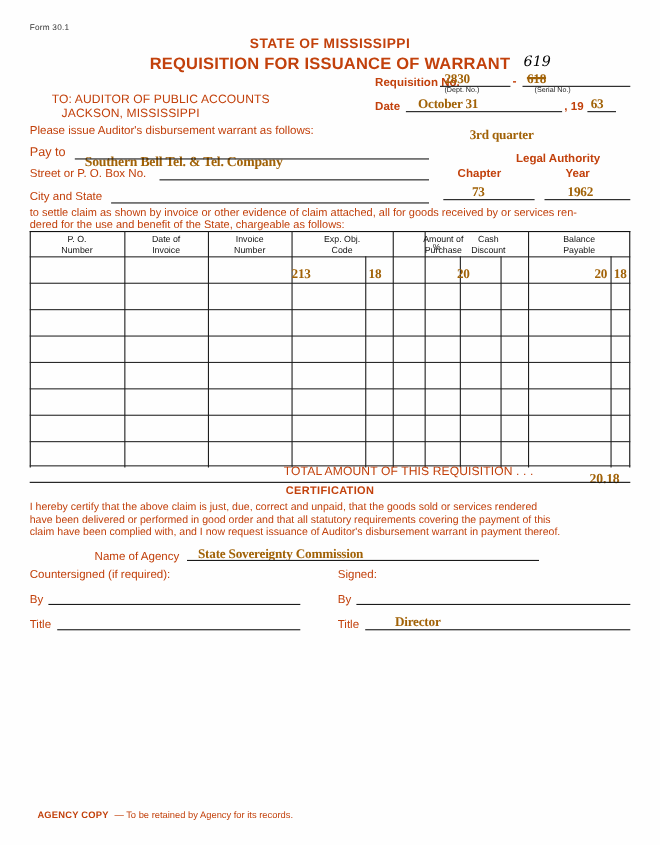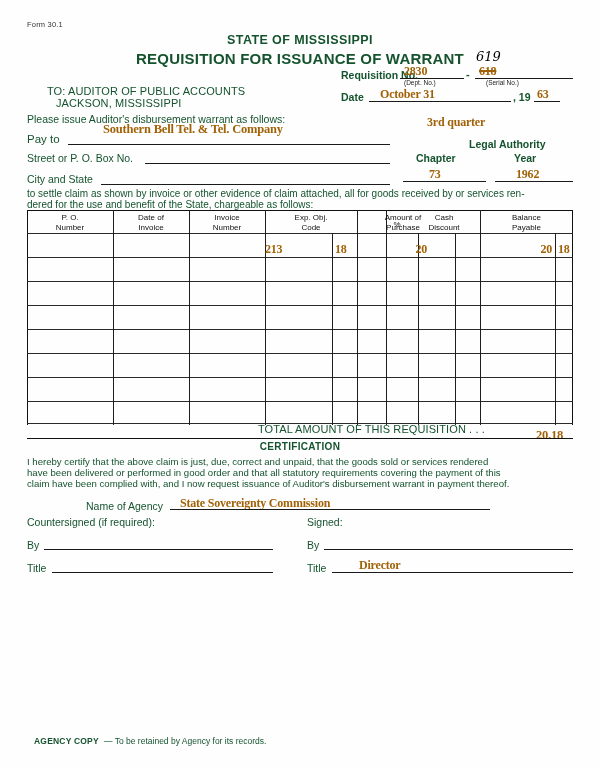--- a/index.html
+++ b/index.html
@@ -16,21 +16,21 @@
     overflow: hidden;
   }
   .page {
     position: absolute;
     inset: 0;
     background: #fefefe;
   }
 
   
   .abs { position: absolute; }
-  .printed { font-family: "Liberation Sans", sans-serif; color: #14532d; }
+  .printed { font-family: "Liberation Sans", sans-serif; color: #c2410c; }
   .hand {
     font-family: Liberation Serif, serif;
     font-weight: bold;
     color: #a16207;
     letter-spacing: -0.2px;
   }
   .script {
     font-family: "DejaVu Serif", serif;
     font-style: italic;
     color: #000;
@@ -89,21 +89,21 @@
   
   #quarter-note { left: 427px; top: 115px; font-size: 12px; }
   #legal-authority { left: 421px; top: 138px; font-size: 10.5px; font-weight: bold; padding-left: 48px; }
   #chapter-label { left: 416px; top: 152px; font-size: 10.5px; font-weight: bold; }
   #year-label { left: 514px; top: 152px; font-size: 10.5px; font-weight: bold; }
   #chapter-val { left: 429px; top: 167px; font-size: 12px; }
   #year-val { left: 516px; top: 167px; font-size: 12px; }
 
   
   #payto-label { left: 27px; top: 133px; font-size: 11.5px; }
-  #payto-val { left: 77px; top: 122px; font-size: 12.5px; margin-left: 26px; }
+  #payto-val { left: 77px; top: 140px; font-size: 12.5px; }
   #street-label { left: 27px; top: 152px; font-size: 10.5px; }
   #city-label { left: 27px; top: 173px; font-size: 10.5px; }
   #settle-1 { left: 27px; top: 188px; font-size: 10px; }
   #settle-2 { left: 27px; top: 199px; font-size: 10px; }
 
   
   #table-wrap {
     position: absolute;
     left: 27px; top: 210px;
     width: 546px; height: 215px;

